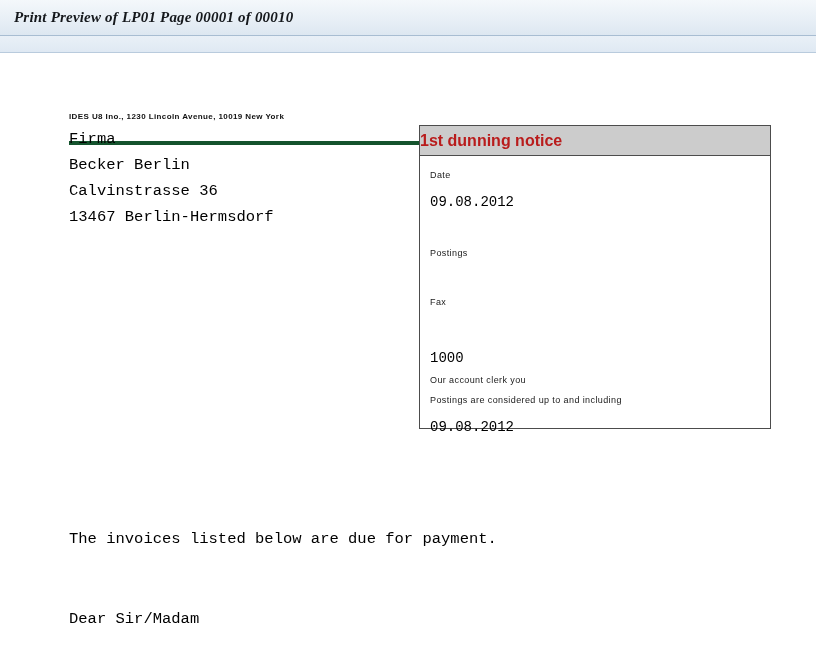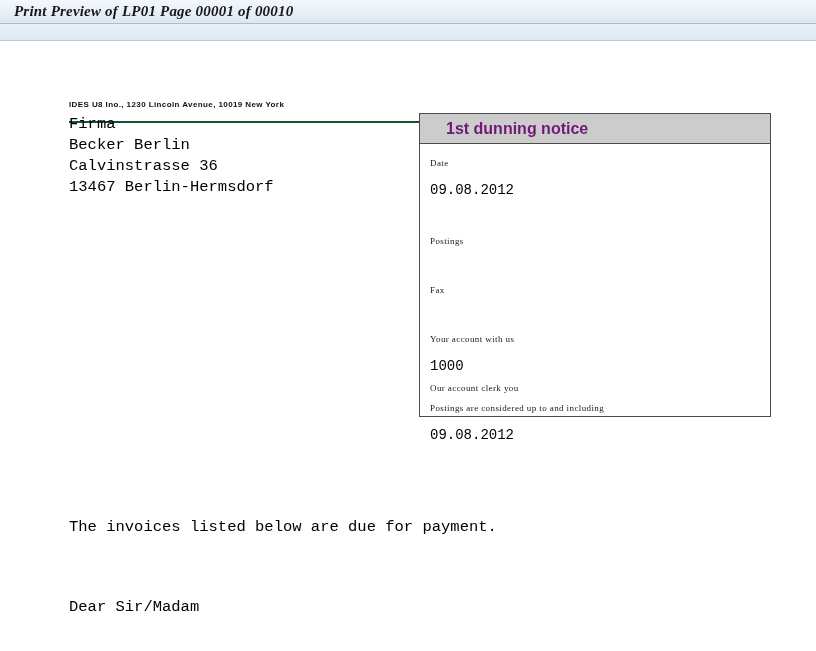--- a/index.html
+++ b/index.html
@@ -13,21 +13,21 @@
     font-family: "Liberation Sans", sans-serif;
     overflow: hidden;
   }
   .window {
     position: relative;
     width: 816px;
     height: 651px;
     background: #ffffff;
   }
   .titlebar {
-    height: 24px;
+    height: 36px;
     background: linear-gradient(to bottom, #f4f8fb 0%, #e8eff6 55%, #dde7f1 100%);
     border-bottom: 1px solid #a8bdd2;
     display: flex;
     align-items: center;
     padding-left: 14px;
     box-sizing: border-box;
   }
   .titlebar-text {
     font-family: "Liberation Serif", serif;
     font-style: italic;
@@ -52,63 +52,63 @@
   .sender-line {
     position: absolute;
     left: 69px;
     top: 59px;
     width: 350px;
     font-family: "Liberation Sans", sans-serif;
     font-size: 8px;
     font-weight: bold;
     letter-spacing: 0.4px;
     color: #111;
-    padding-bottom: 12px;
-    border-bottom: 2px solid #14532d;
+    padding-bottom: 20px;
+    border-bottom: 4px solid #14532d;
     white-space: nowrap;
   }
   .address {
     position: absolute;
     left: 69px;
     top: 73px;
     font-family: "Liberation Mono", monospace;
     font-size: 15.5px;
-    line-height: 21px;
+    line-height: 26px;
     color: #000;
     white-space: pre;
   }
   .notice-box {
     position: absolute;
     left: 419px;
     top: 72px;
     width: 352px;
     border: 1px solid #4c4c4c;
     background: #ffffff;
     box-sizing: border-box;
   }
   .notice-header {
     background: #cccccc;
     height: 30px;
     display: flex;
     align-items: center;
-    padding-left: 26px;
+    padding-left: 0;
     box-sizing: border-box;
     font-family: "Liberation Sans", sans-serif;
     font-weight: bold;
     font-size: 16px;
-    color: #701a75;
+    color: #b91c1c;
     border-bottom: 1px solid #4c4c4c;
   }
   .notice-body {
     padding: 6px 0 10px 10px;
     height: 272px;
     box-sizing: border-box;
   }
   .fld-label {
-    font-family: Liberation Serif, serif;
+    font-family: Liberation Sans, sans-serif;
     font-size: 9px;
     letter-spacing: 0.4px;
     color: #1a1a1a;
     line-height: 14px;
     margin-top: 6px;
   }
   .fld-value {
     font-family: "Liberation Mono", monospace;
     font-size: 14px;
     color: #000;
@@ -161,21 +161,20 @@
         <div class="fld-value">09.08.2012</div>
 
         <div class="fld-value empty"></div>
 
         <div class="fld-label">Postings</div>
         <div class="fld-value empty"></div>
 
         <div class="fld-label">Fax</div>
         <div class="fld-value empty"></div>
 
-        <div class="fld-label">Your account with us</div>
         <div class="fld-value">1000</div>
 
         <div class="fld-label">Our account clerk you</div>
 
         <div class="fld-label">Postings are considered up to and including</div>
         <div class="fld-value">09.08.2012</div>
 
       </div>
     </div>
 

